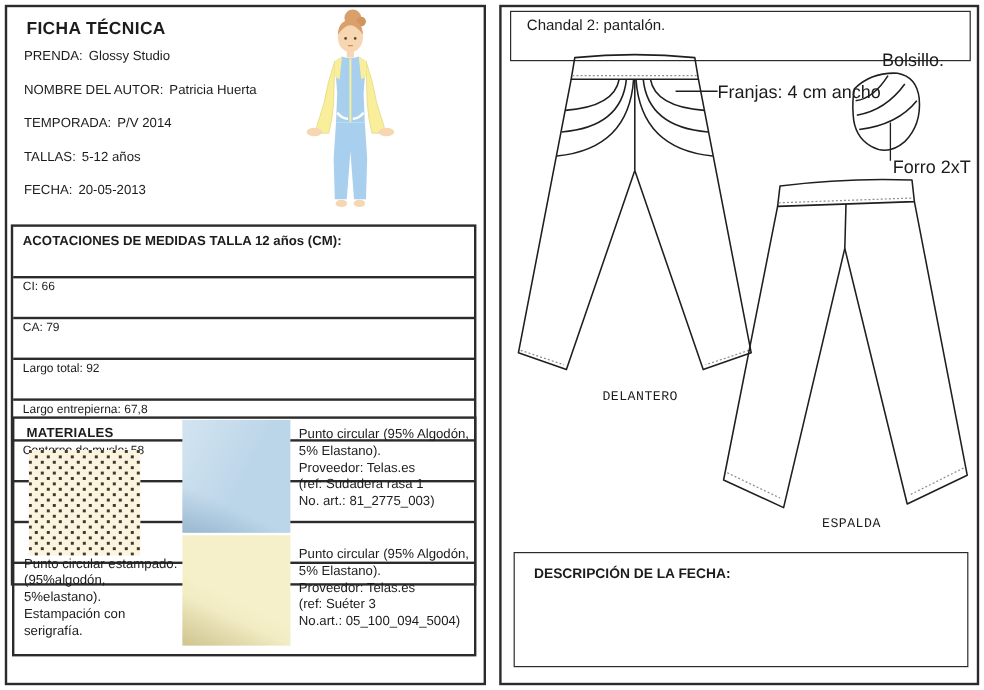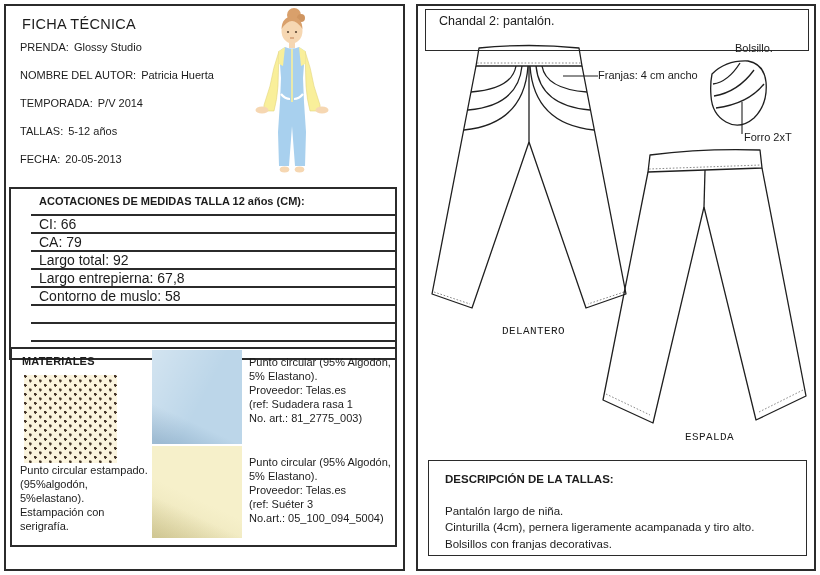--- a/index.html
+++ b/index.html
@@ -7,28 +7,28 @@
   body { font-family:"Liberation Sans","DejaVu Sans",sans-serif; color:#1c1c1c; }
   #page { position:relative; width:820px; height:575px; background:#fff; overflow:hidden; }
 
   .panel { position:absolute; border:2px solid #2b2b2b; background:#fff; }
   #left-panel  { left:4px;  top:4px; width:401px; height:567px; }
   #right-panel { left:416px; top:4px; width:400px; height:567px; }
 
   .abs { position:absolute; }
 
   
-  .sheet-title { font-size:14.5px; font-weight:normal; letter-spacing:.3px; }
+  .sheet-title { font-size:14.5px; font-weight:bold; letter-spacing:.3px; }
   .field { font-size:11px; white-space:nowrap; }
   .field .lbl { margin-right:5px; }
 
   
-  #meas-table { left:3px; top:181px; width:388px; border:2px solid #2b2b2b;padding-left:20px; }
+  #meas-table { left:3px; top:181px; width:388px; border:2px solid #2b2b2b; }
   .m-header { height:25px; line-height:25px; padding-left:8px; font-size:11px; font-weight:bold; }
-  .m-row { height:18px; line-height:16px; padding-left:8px; font-size:14px; border-top:2px solid #2b2b2b; }
+  .m-row { height:18px; line-height:16px; padding-left:8px; font-size:10px; border-top:2px solid #2b2b2b;margin-top:16px; }
 
   
   #materials-box { left:4px; top:341px; width:387px; height:200px; border:2px solid #2b2b2b; }
   .mat-title { position:absolute; left:10px; top:6px; font-size:11px; font-weight:bold; letter-spacing:.2px; }
   #dotted-swatch { position:absolute; left:12px; top:26px; width:93px; height:88px;
     background-color:#fbf4de;
     background-image:
       radial-gradient(circle at 1.3px 1.3px, #45362a 1.25px, transparent 1.5px),
       radial-gradient(circle at 1.3px 1.3px, #45362a 1.25px, transparent 1.5px);
     background-size:10px 9px; background-position:0 0, 5px 4.5px; }
@@ -43,21 +43,21 @@
       linear-gradient(25deg, rgba(200,190,130,.30), rgba(255,255,255,0) 45%),
       #f6f0ca; }
   .mat-caption { position:absolute; font-size:11px; line-height:1.28; white-space:pre-line; }
   #printed-caption { left:8px; top:114px; width:130px; }
   #blue-caption   { left:237px; top:6px;  width:148px; }
   #yellow-caption { left:237px; top:106px; width:148px; }
 
   
   #garment-title-box { left:7px; top:3px; width:384px; height:42px; border:1.5px solid #2b2b2b;
     font-size:12.5px; line-height:22px; padding-left:13px; }
-  .note { position:absolute; font-size:11px; white-space:nowrap; }
+  .note { position:absolute; font-size:15px; white-space:nowrap; }
   .view-label { position:absolute; font-size:11px; letter-spacing:.4px;font-family:Liberation Mono, monospace; }
   #desc-box { left:10px; top:454px; width:379px; height:96px; border:1.5px solid #2b2b2b; }
   .desc-title { position:absolute; left:16px; top:12px; font-size:11.5px; font-weight:bold; }
   .desc-lines { position:absolute; left:16px; top:42px; font-size:11.5px; line-height:1.42; }
 
   svg { display:block; }
 </style>
 </head>
 <body>
 
@@ -205,22 +205,17 @@
       <g fill="none" stroke="#8a8a8a" stroke-width="1" stroke-dasharray="1.6,1.8">
         <line x1="51" y1="23" x2="163" y2="19"></line>
         <line x1="8" y1="248" x2="52" y2="269"></line>
         <line x1="205" y1="244" x2="161" y2="266"></line>
       </g>
     </svg>
 
     <div class="view-label" style="left:267px; top:425px;">ESPALDA</div>
 
     <div id="desc-box" class="abs">
-      <div class="desc-title">DESCRIPCIÓN DE LA TALLAS:</div>
-      <div class="desc-lines">
-        <div>Pantalón largo de niña.</div>
-        <div>Cinturilla (4cm), pernera ligeramente acampanada y tiro alto.</div>
-        <div>Bolsillos con franjas decorativas.</div>
-      </div>
+      <div class="desc-title">DESCRIPCIÓN DE LA FECHA:</div>
     </div>
   </div>
 
 </div>
 
 </body></html>

